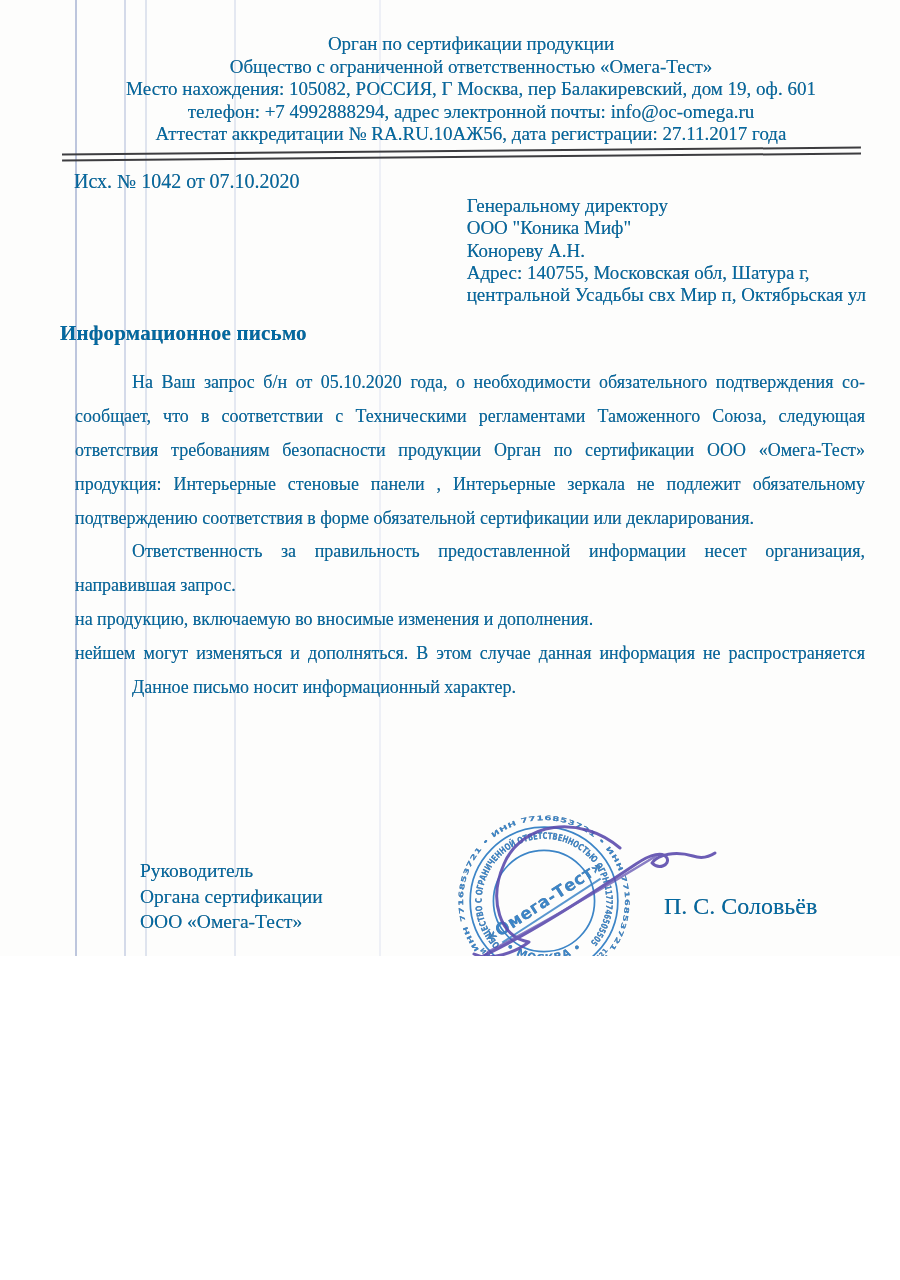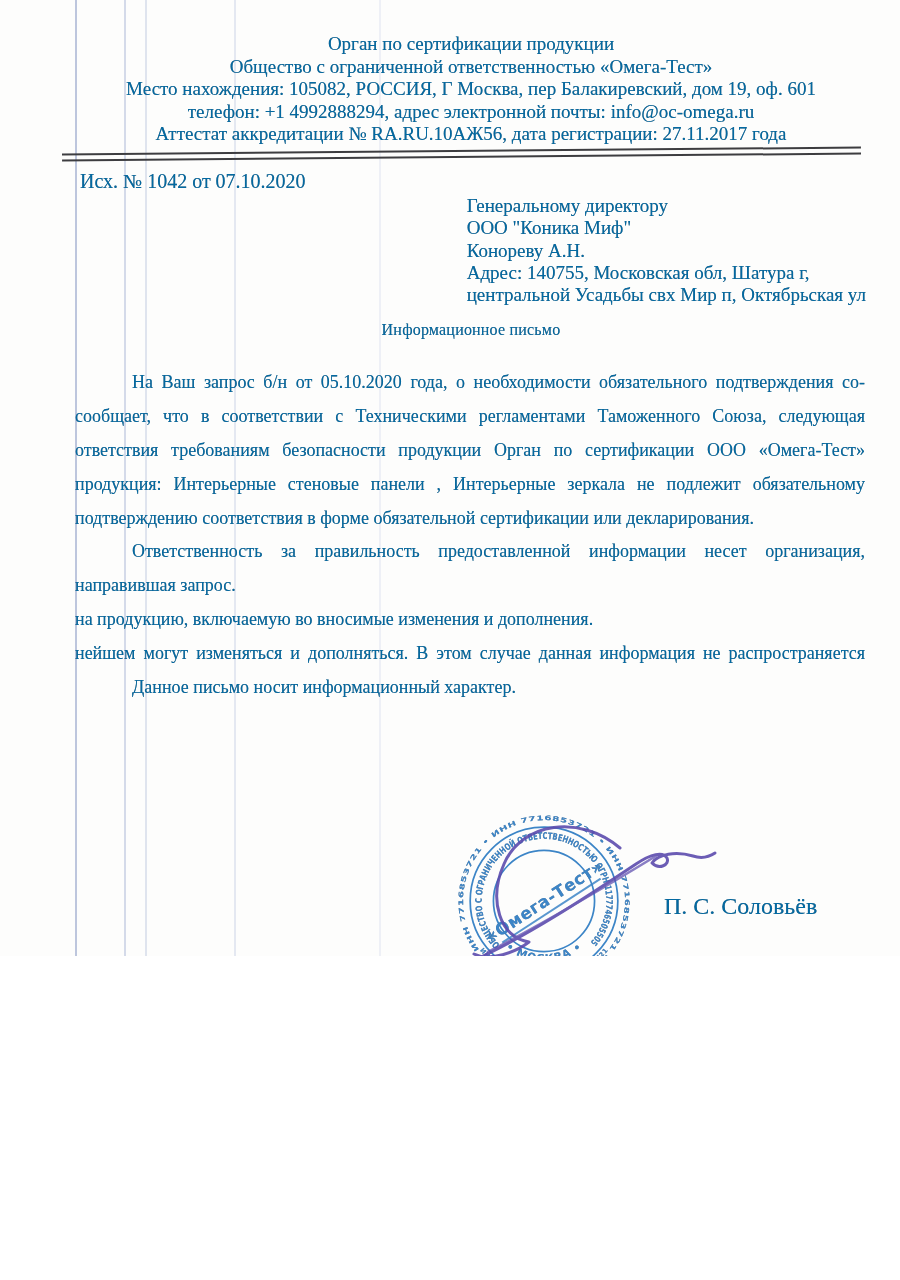--- a/index.html
+++ b/index.html
@@ -16,25 +16,25 @@
   .vl2{left:124px;background:rgba(120,140,190,.30);}
   .vl3{left:145px;background:rgba(120,140,190,.22);}
   .vl4{left:234px;background:rgba(130,150,200,.20);}
   .vl5{left:379px;background:rgba(140,155,205,.13);}
 
   .letterhead{position:absolute;left:60px;right:18px;top:33px;
     text-align:center;font-size:19px;line-height:22.6px;}
   .rule{position:absolute;left:62px;width:799px;top:150px;height:4px;
     border-top:2px solid #3d3d40;border-bottom:2px solid #3d3d40;
     transform:rotate(-0.5deg);}
-  .ref{position:absolute;left:80px;top:170px;font-size:20px;}
+  .ref{position:absolute;left:74px;top:170px;font-size:20px;}
   .recipient{position:absolute;right:34px;top:195px;
     font-size:19px;line-height:22.3px;}
-  .title{position:absolute;left:60px;right:18px;top:321px;text-align:center;
-    font-weight:normal;font-size:16px;letter-spacing:.2px;}
+  .title{position:absolute;left:60px;right:18px;top:321px;text-align:left;
+    font-weight:bold;font-size:21px;letter-spacing:.2px;}
   .bodytext{position:absolute;left:75px;width:790px;top:366px;font-size:18px;}
   .bl{height:33.9px;line-height:33.9px;white-space:normal;}
   .j{text-align:justify;text-align-last:justify;}
   .ind{text-indent:57px;}
   .sig{position:absolute;left:140px;top:858px;font-size:19.5px;line-height:25.5px;}
   .sig-name{position:absolute;left:664px;top:893px;font-size:24px;}
   .stamp{position:absolute;left:454px;top:811px;width:180px;height:180px;opacity:.93;}
   .autograph{position:absolute;left:430px;top:800px;width:310px;height:205px;pointer-events:none;}
 </style>
 </head>
@@ -45,21 +45,21 @@
   <div class="vl vl1"></div>
   <div class="vl vl2"></div>
   <div class="vl vl3"></div>
   <div class="vl vl4"></div>
   <div class="vl vl5"></div>
 
   <div class="letterhead">
     <div>Орган по сертификации продукции</div>
     <div>Общество с ограниченной ответственностью «Омега-Тест»</div>
     <div>Место нахождения: 105082, РОССИЯ, Г Москва, пер Балакиревский, дом 19, оф. 601</div>
-    <div>телефон: +1 4992888294, адрес электронной почты: info@oc-omega.ru</div>
+    <div>телефон: +7 4992888294, адрес электронной почты: info@oc-omega.ru</div>
     <div>Аттестат аккредитации № RA.RU.10АЖ56, дата регистрации: 27.11.2017 года</div>
   </div>
 
   <div class="rule"></div>
 
   <div class="ref">Исх. № 1042 от 07.10.2020</div>
 
   <div class="recipient">
     <div>Генеральному директору</div>
     <div>ООО "Коника Миф"</div>
@@ -76,20 +76,25 @@
     <div class="bl j">ответствия требованиям безопасности продукции Орган по сертификации ООО «Омега-Тест»</div>
     <div class="bl j">продукция: Интерьерные стеновые панели , Интерьерные зеркала не подлежит обязательному</div>
     <div class="bl">подтверждению соответствия в форме обязательной сертификации или декларирования.</div>
     <div class="bl j ind">Ответственность за правильность предоставленной информации несет организация,</div>
     <div class="bl">направившая запрос.</div>
     <div class="bl">на продукцию, включаемую во вносимые изменения и дополнения.</div>
     <div class="bl j">нейшем могут изменяться и дополняться. В этом случае данная информация не распространяется</div>
     <div class="bl ind">Данное письмо носит информационный характер.</div>
   </div>
 
+  <div class="sig">
+    <div>Руководитель</div>
+    <div>Органа сертификации</div>
+    <div>ООО «Омега-Тест»</div>
+  </div>
 
   <div class="sig-name">П. С. Соловьёв</div>
 
   <svg class="stamp" viewBox="0 0 178 178" xmlns="http://www.w3.org/2000/svg">
     <defs>
       <path id="arcTopSmall" d="M 32.4,145.6 A 80,80 0 1 1 145.6,145.6" fill="none"></path>
       <path id="arcBotSmall" d="M 19.7,129 A 80,80 0 0 0 158.3,129" fill="none"></path>
       <path id="arcMain" d="M 45.5,132.5 A 61.5,61.5 0 1 1 132.5,132.5" fill="none"></path>
       <path id="arcMoscow" d="M 43,127.6 A 60,60 0 0 0 135,127.6" fill="none"></path>
     </defs>

